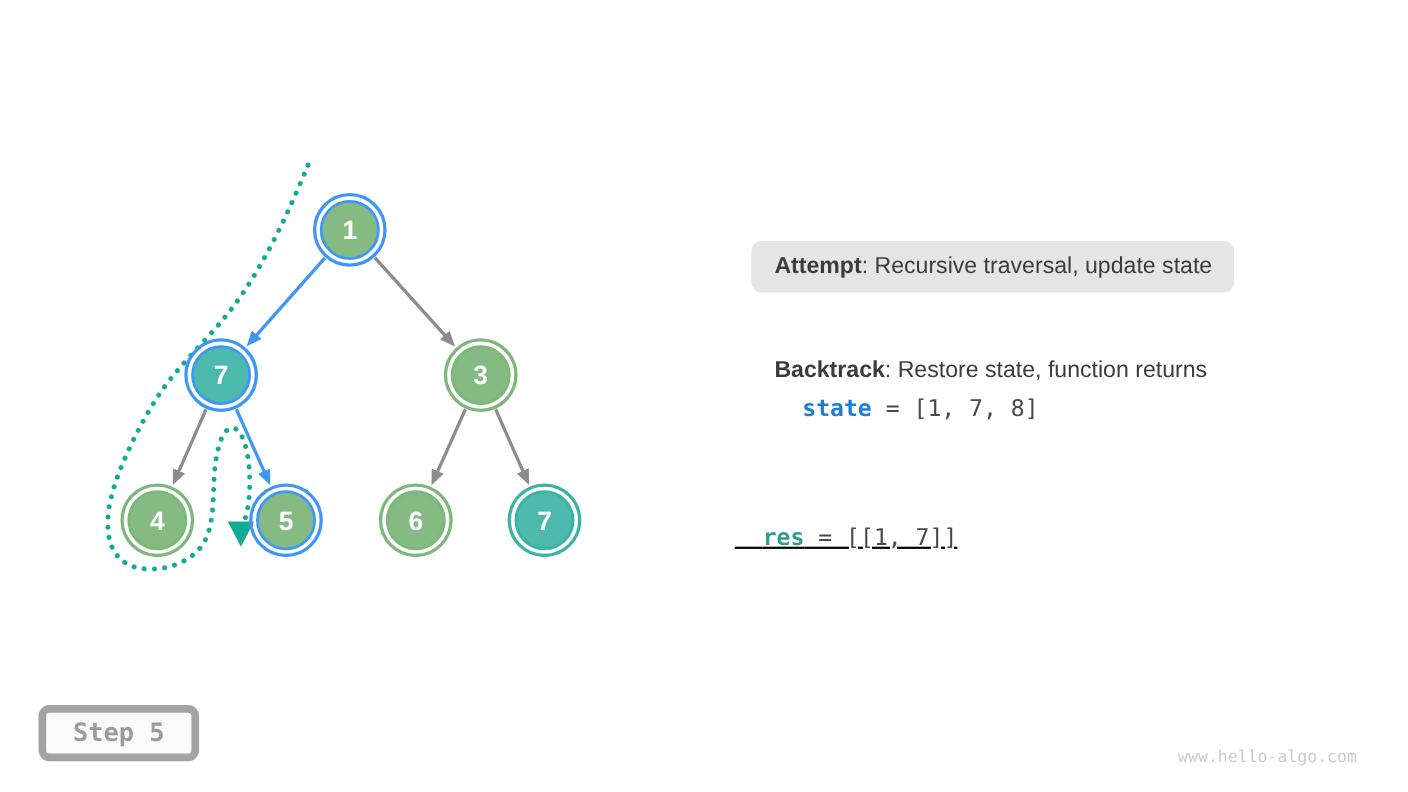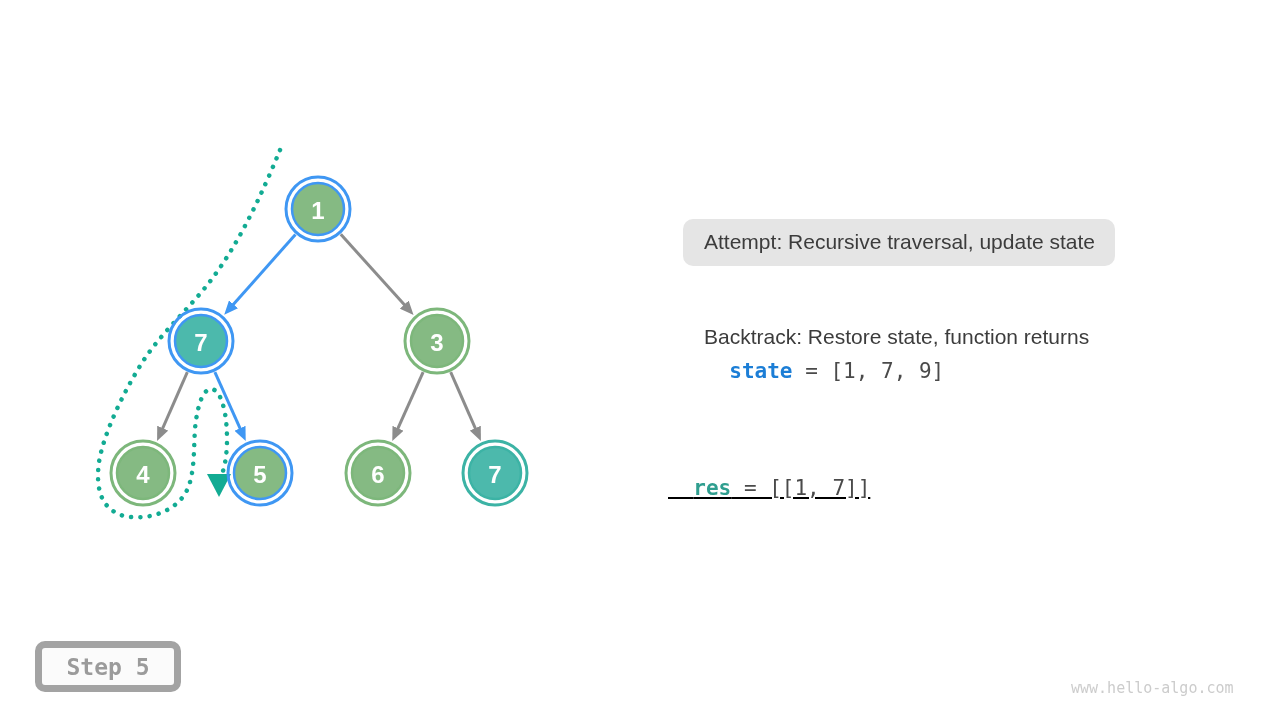--- a/index.html
+++ b/index.html
@@ -17,21 +17,21 @@
     padding:10px 20px 11px 21px;
     font-size:21px;line-height:26px;color:var(--text-dark);
     white-space:nowrap;
   }
   .backtrack-line{
     position:absolute;left:704px;top:281px;
     font-size:21px;line-height:26px;color:var(--text-dark);
     white-space:nowrap;
     margin-top:43px;
   }
-  .bold{font-weight:normal;}
+  .bold{font-weight:bold;}
 
   .code-line{
     position:absolute;
     font-family:"DejaVu Sans Mono","Liberation Mono",monospace;
     font-size:21px;line-height:27px;white-space:pre;
   }
   .path-line{left:704px;top:331px;}
   .res-line{left:668px;top:448px;text-decoration:underline;}
   .code-key{font-weight:bold;}
   .path-line .code-key{color:var(--code-blue);}
@@ -122,21 +122,21 @@
 
 <div class="attempt-box">
   <span class="bold">Attempt</span><span>: Recursive traversal, update state</span>
 </div>
 
 <div class="backtrack-line">
   <span class="bold">Backtrack</span><span>: Restore state, function returns</span>
 </div>
 
 <div class="code-line path-line">
-  <span class="code-key">state</span><span class="code-rest"> = [1, 7, 9]</span>
+  <span class="code-key">state</span><span class="code-rest"> = [1, 7, 8]</span>
 </div>
 
 <div class="code-line res-line">
   <span class="code-key">res</span><span class="code-rest"> = [[1, 7]]</span>
 </div>
 
 <div class="step-box">
   <span>Step 5</span>
 </div>
 

